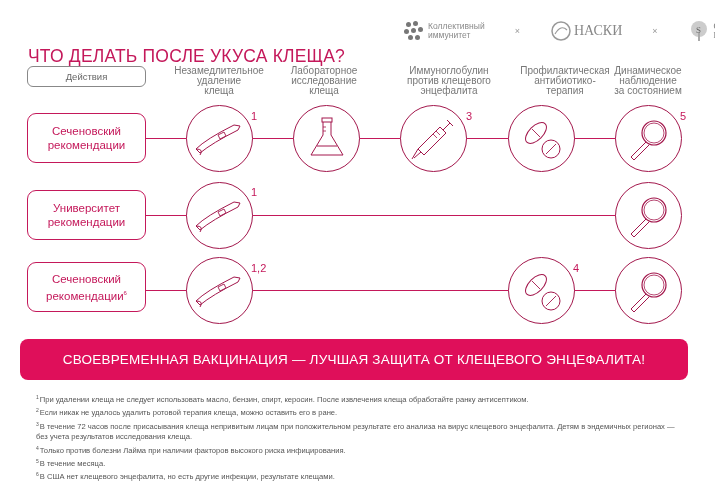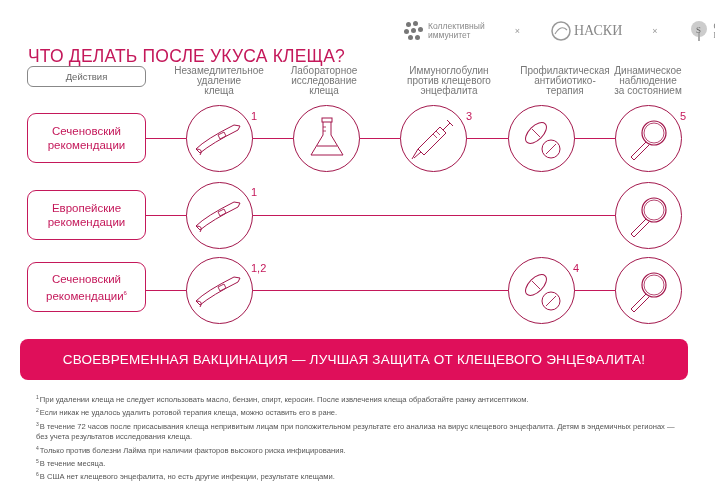--- a/index.html
+++ b/index.html
@@ -98,21 +98,21 @@
 <div class="row-box" style="top:113px">
   <div>
       <div>Сеченовский</div>
       <div>рекомендации</div>
     </div>
 </div>
 <div class="line" style="left:146px; top:138px; width:535px"></div>
 
 <div class="row-box" style="top:190px">
   <div>
-      <div>Европейские</div>
+      <div>Университет</div>
       <div>рекомендации</div>
     </div>
 </div>
 <div class="line" style="left:146px; top:215px; width:535px"></div>
 
 <div class="row-box" style="top:262px">
   <div>
       <div>Сеченовский</div>
       <div><span>рекомендации</span><sup>6</sup></div>
     </div>

